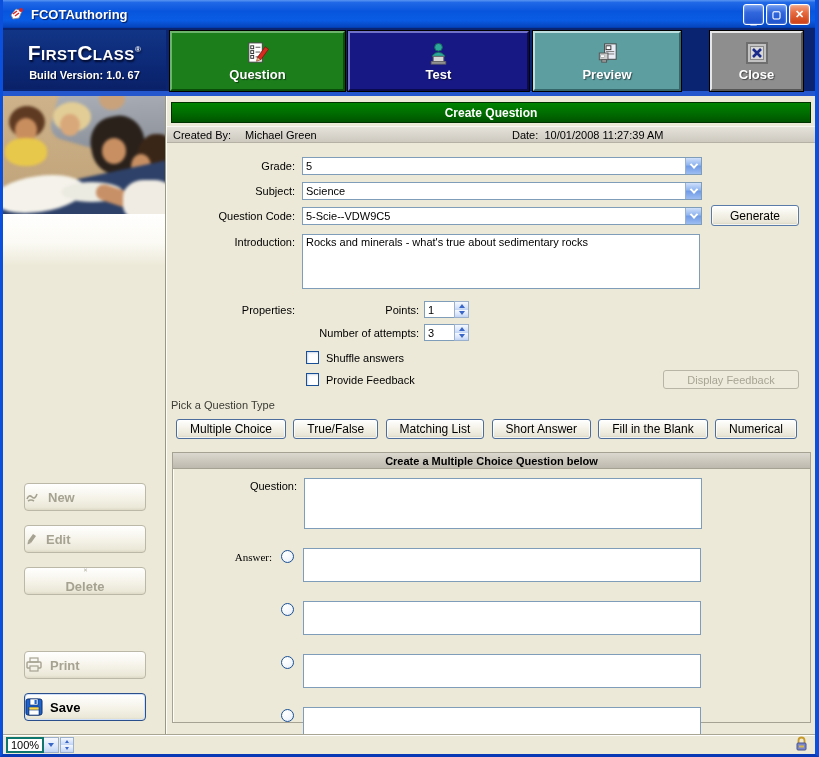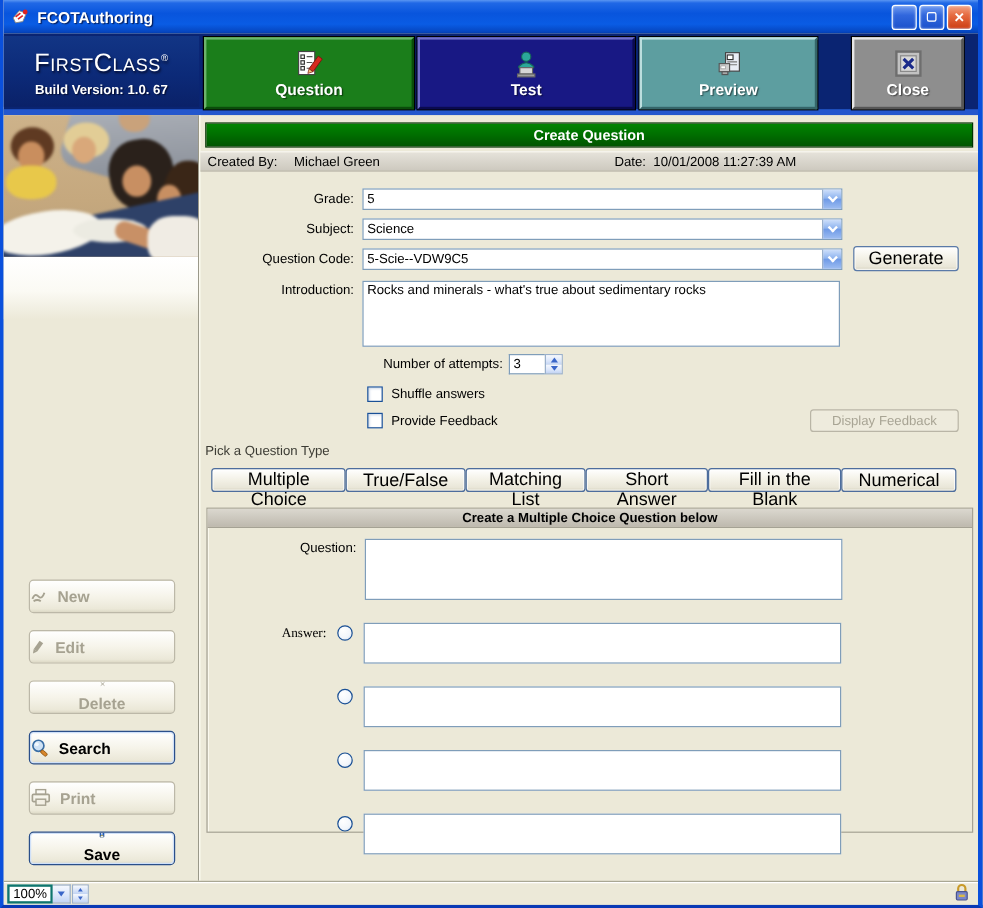--- a/index.html
+++ b/index.html
@@ -22,21 +22,21 @@
   .winbtn.close{ background:linear-gradient(180deg,#f2a383 0%,#e66b41 40%,#cc3c12 100%); }
   .winbtn .min-glyph{ align-self:flex-end; margin:0 0 2px 0; line-height:4px; }
   .winbtn .max-glyph{ font-size:10px; }
 
   
   .band{ height:68px; flex:0 0 68px; background:#0a2472; border-bottom:5px solid #2457cd;
     position:relative; }
   .brand{ position:absolute; left:0; top:2px; width:163px; height:59px;
     background:linear-gradient(180deg,#123585 0%,#0c2a78 55%,#0a2168 100%);
     display:flex; flex-direction:column; align-items:center; justify-content:center; }
-  .logo{ color:#fff; font-weight:normal; font-size:21px; letter-spacing:.5px; font-variant:small-caps;
+  .logo{ color:#fff; font-weight:bold; font-size:21px; letter-spacing:.5px; font-variant:small-caps;
     text-shadow:1px 2px 2px rgba(0,0,20,.8); line-height:22px; }
   .logo sup{ font-size:8px; font-variant:normal; vertical-align:super; }
   .build{ color:#fff; font-weight:bold; font-size:11px; margin-top:5px; text-shadow:1px 1px 1px rgba(0,0,20,.7); }
 
   .navbtn{ position:absolute; top:3px; height:60px; border:0; cursor:pointer;
     display:flex; flex-direction:column; align-items:center; justify-content:center; gap:1px;
     color:#fff; font-weight:bold; font-size:13px; font-family:inherit;
     box-shadow:0 0 0 1px #000; }
   .navbtn span{ text-shadow:1px 1px 1px rgba(0,0,0,.5); }
   .nav-question{ left:167px; width:175px; background:#1b7e1b;
@@ -58,21 +58,21 @@
   .photo .b{ position:absolute; }
   .photo-fade{ height:52px; background:linear-gradient(180deg,#ffffff 0%,#fbfaf4 55%,#ece9d8 100%); }
 
   .sidebtn{ position:absolute; left:21px; width:122px; height:28px; border-radius:4px;
     display:flex; align-items:center; justify-content:flex-start; gap:7px;
     font-family:inherit; font-size:13px; font-weight:bold; cursor:pointer;
     background:linear-gradient(180deg,#ffffff 0%,#f6f4ea 50%,#ebe8d8 90%,#ddd9c6 100%); }
   .sidebtn.enabled{ border:1px solid #2a4f8a; box-shadow:inset 0 0 0 1px #cfe0f8; color:#000; }
   .sidebtn.disabled{ border:1px solid #bcb8a8; color:#a6a291; }
   .sb-new{ top:387px; } .sb-edit{ top:429px; } .sb-delete{ top:471px;flex-direction:column; }
-  .sb-search{ top:513px; } .sb-print{ top:555px; } .sb-save{ top:597px;flex-direction:column; }
+  .sb-search{ top:513px; } .sb-print{ top:555px; } .sb-save{ top:597px; }
 
   
   .main{ flex:1 1 auto; background:#ece9d8; border-left:1px solid #fffef5; position:relative; font-size:11px; color:#000; }
   .page-title{ margin:6px 4px 0 4px; height:21px; background:linear-gradient(180deg,#008400 0%,#006e00 50%,#005400 100%);
     border:1px solid #003200; color:#fff; font-weight:bold; font-size:12px;
     display:flex; align-items:center; justify-content:center; }
   .meta-bar{ margin-top:3px; height:17px; background:linear-gradient(180deg,#e5e2da 0%,#cdc9bf 100%);
     border-top:1px solid #f7f6f1; border-bottom:1px solid #b5b1a5;
     display:flex; align-items:center; padding-left:6px; position:relative; }
   .meta-date{ position:absolute; left:345px; }
@@ -82,40 +82,40 @@
   .flabel{ width:128px; text-align:right; margin-right:7px; flex:0 0 128px; }
   .flabel2{ width:117px; text-align:right; margin-right:5px; flex:0 0 117px; }
 
   .combo{ width:400px; height:18px; border:1px solid #7f9db9; background:#fff; display:flex; align-items:center; }
   .combo .cval{ flex:1; padding-left:3px; font-size:11px; }
   .combo .carrow{ width:16px; height:16px; margin:0; border-left:1px solid #9ab0cc;
     background:linear-gradient(180deg,#cfe0fb 0%,#8fb4ef 45%,#6f9ae6 50%,#9dbdf2 100%);
     display:flex; align-items:center; justify-content:center; }
   .chev{ width:6px; height:6px; border-right:2px solid #fff; border-bottom:2px solid #fff; transform:rotate(45deg) translate(-1px,-1px); }
 
-  .xpbtn{ font-family:inherit; font-size:15px; color:#000; border:1px solid #5a7aa8; border-radius:3px;
+  .xpbtn{ font-family:inherit; font-size:12px; color:#000; border:1px solid #5a7aa8; border-radius:3px;
     background:linear-gradient(180deg,#ffffff 0%,#f4f2e8 45%,#e9e6d8 85%,#d6d2bf 100%);
     box-shadow:inset 0 0 0 1px rgba(255,255,255,.7); cursor:pointer; }
   .generate{ position:absolute; right:16px; top:-2px; width:88px; height:21px; }
 
   .intro-ta, .q-ta, .ans-ta{ border:1px solid #7f9db9; background:#fff; resize:none;
     font-family:inherit; font-size:11px; padding:1px 3px; }
   .intro-ta{ width:398px; height:55px; }
 
   .spinfield{ display:flex; align-items:center; }
   .spinfield input{ width:30px; height:17px; border:1px solid #7f9db9; border-right:0; font-family:inherit; font-size:11px; padding-left:3px; }
   .spinner{ width:15px; height:17px; border:1px solid #9ab0cc; display:flex; flex-direction:column; }
   .spinner .sbtn{ flex:1; display:flex; align-items:center; justify-content:center;
     background:linear-gradient(180deg,#f5f8fe 0%,#dbe6fa 60%,#c2d4f4 100%); }
   .tri-up{ width:0; height:0; border-left:3px solid transparent; border-right:3px solid transparent; border-bottom:4px solid #3a66c8; }
   .tri-down{ width:0; height:0; border-left:3px solid transparent; border-right:3px solid transparent; border-top:4px solid #3a66c8; }
 
   .checkrow{ margin-top:10px; padding-left:139px; display:flex; align-items:center; position:relative; }
   .xpcheck{ width:13px; height:13px; border:1px solid #1a5096; background:#fff; box-shadow:inset 1px 1px 2px #cdd8e8; margin-right:7px; flex:0 0 13px; }
-  .dispfb{ position:absolute; right:16px; top:-3px; width:124px; height:19px; border-radius:3px;
+  .dispfb{ position:absolute; right:16px; top:-3px; width:136px; height:19px; border-radius:3px;
     border:1px solid #b9b5a6; background:#eeebdd; color:#a8a494; font-size:11px; font-family:inherit; }
 
   .qtype-label{ margin:13px 0 0 4px; color:#3c3c34; }
   .qtype-row{ margin:8px 18px 0 9px; display:flex; justify-content:space-between; }
   .qtype-row .xpbtn{ height:20px; padding:0 13px; border-color:#4d6d9d; }
 
   .mc-panel{ margin:13px 4px 0 5px; height:271px; border:1px solid #a5a294; background:#ece9d8; box-shadow:inset 1px 1px 0 #fffdf4; }
   .mc-header{ height:16px; background:linear-gradient(180deg,#dbd8cf 0%,#beb9ae 100%); border-bottom:1px solid #a5a294;
     display:flex; align-items:center; justify-content:center; font-weight:bold; }
   .mc-qrow{ display:flex; margin-top:9px; }
@@ -255,28 +255,20 @@
           <path d="M8 2 L11 4 L6 11 L3 9 Z" fill="#a6a291"></path>
           <path d="M3 9 L2.5 12.5 L6 11 Z" fill="#a6a291"></path>
         </svg>
         <span>Edit</span>
       </button>
       <button class="sidebtn disabled sb-delete">
         <svg width="15" height="14" viewBox="0 0 15 14">
           <path d="M2 2 L13 12 M13 2 L2 12" stroke="#a6a291" stroke-width="2.4"></path>
         </svg>
         <span>Delete</span>
-      </button>
-      <button class="sidebtn enabled sb-search">
-        <svg width="17" height="17" viewBox="0 0 17 17">
-          <circle cx="7" cy="6.5" r="4.6" fill="#cfe2f5" stroke="#3a6ea5" stroke-width="1.4"></circle>
-          <circle cx="5.7" cy="5.2" r="1.6" fill="#f2f8fd"></circle>
-          <rect x="10.2" y="9.6" width="6" height="2.8" rx="1.2" fill="#d9862a" stroke="#8a5312" stroke-width="0.7" transform="rotate(40 10.2 9.6)"></rect>
-        </svg>
-        <span>Search</span>
       </button>
       <button class="sidebtn disabled sb-print">
         <svg width="18" height="16" viewBox="0 0 18 16">
           <rect x="5" y="1" width="8" height="4" fill="none" stroke="#a6a291" stroke-width="1.2"></rect>
           <rect x="2" y="5" width="14" height="6" rx="1" fill="none" stroke="#a6a291" stroke-width="1.4"></rect>
           <rect x="5" y="9" width="8" height="5" fill="#f2efe4" stroke="#a6a291" stroke-width="1.2"></rect>
         </svg>
         <span>Print</span>
       </button>
       <button class="sidebtn enabled sb-save">
@@ -334,20 +326,35 @@
               </span>
           </div>
           <button class="xpbtn generate">Generate</button>
         </div>
 
         <div class="frow" style="align-items:flex-start; margin-top:9px;">
           <span class="flabel" style="padding-top:2px;">Introduction:</span>
           <textarea class="intro-ta" style="">Rocks and minerals - what's true about sedimentary rocks</textarea>
         </div>
 
+        <div class="frow" style="margin-top:12px;">
+          <span class="flabel">Properties:</span>
+          <span class="flabel2">Points:</span>
+          <span class="spinfield">
+            <input value="1" style="">
+            <span class="spinner">
+              <span class="sbtn">
+                  <span class="tri-up"></span>
+                </span>
+              <span class="sbtn">
+                  <span class="tri-down"></span>
+                </span>
+            </span>
+          </span>
+        </div>
 
         <div class="frow" style="margin-top:6px;">
           <span class="flabel"></span>
           <span class="flabel2">Number of attempts:</span>
           <span class="spinfield">
             <input value="3" style="">
             <span class="spinner">
               <span class="sbtn">
                   <span class="tri-up"></span>
                 </span>

